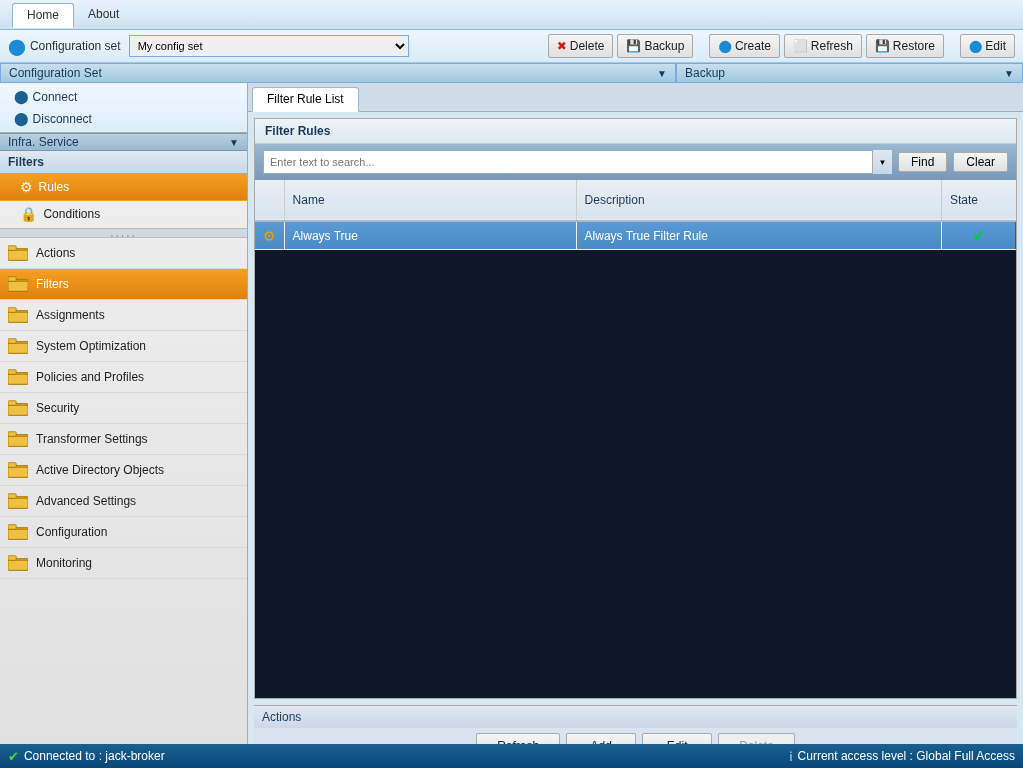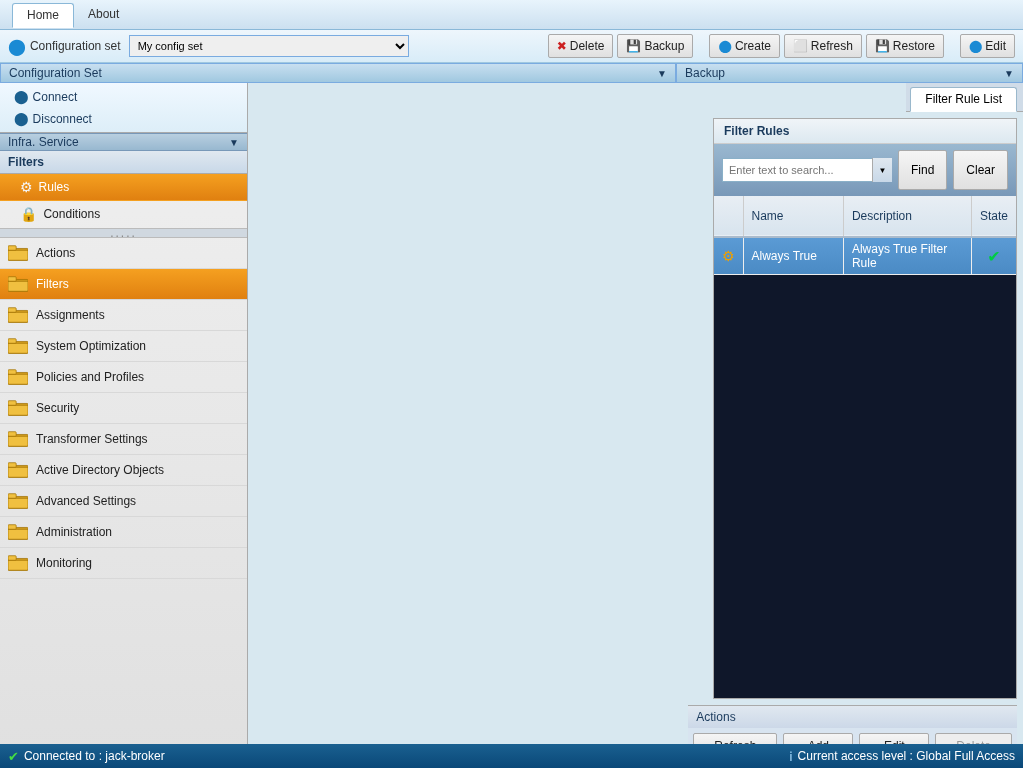--- a/index.html
+++ b/index.html
@@ -224,21 +224,21 @@
       background: linear-gradient(to bottom, #e0e8f0, #c8d8e8);
       border: none;
       border-left: 1px solid #aaa;
       cursor: pointer;
       display: flex;
       align-items: center;
       justify-content: center;
       font-size: 8px;
     }
     .search-btn {
-      height: 40px;
+      height: 20px;
       padding: 0 12px;
       background: linear-gradient(to bottom, #f5f5f5, #e0e0e0);
       border: 1px solid #aaa;
       border-radius: 2px;
       cursor: pointer;
       font-size: 11px;
     }
 
     
     .rules-table {
@@ -390,21 +390,20 @@
       flex-direction: column;
       flex-shrink: 0;
     }
 
     .right-content {
       flex: 1;
       display: flex;
       flex-direction: column;
       background: #d8e8f0;
       overflow: hidden;
-      align-items: flex-end;
     }
 
     .col-name { width: 40%; }
     .col-desc { width: 50%; }
     .col-state { width: 10%; text-align: center; }
 
     .section-headers-wrapper {
       display: flex;
       gap: 0;
     }
@@ -595,21 +594,21 @@
         </svg>
         <span>Advanced Settings</span>
       </div>
 
       <div class="sidebar-nav-item">
         <svg class="folder-svg" viewBox="0 0 22 16" fill="none">
           <rect x="0" y="3" width="22" height="13" rx="1" fill="#d4a020" stroke="#a07000" stroke-width="0.8"></rect>
           <rect x="0" y="5" width="22" height="11" rx="1" fill="#f0c040" stroke="#a07000" stroke-width="0.8"></rect>
           <rect x="0" y="0" width="9" height="5" rx="1" fill="#f0c040" stroke="#a07000" stroke-width="0.8"></rect>
         </svg>
-        <span>Administration</span>
+        <span>Configuration</span>
       </div>
 
       <div class="sidebar-nav-item">
         <svg class="folder-svg" viewBox="0 0 22 16" fill="none">
           <rect x="0" y="3" width="22" height="13" rx="1" fill="#d4a020" stroke="#a07000" stroke-width="0.8"></rect>
           <rect x="0" y="5" width="22" height="11" rx="1" fill="#f0c040" stroke="#a07000" stroke-width="0.8"></rect>
           <rect x="0" y="0" width="9" height="5" rx="1" fill="#f0c040" stroke="#a07000" stroke-width="0.8"></rect>
         </svg>
         <span>Monitoring</span>
       </div>

